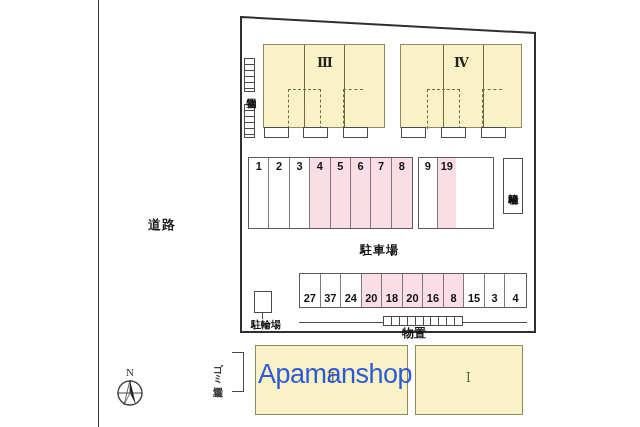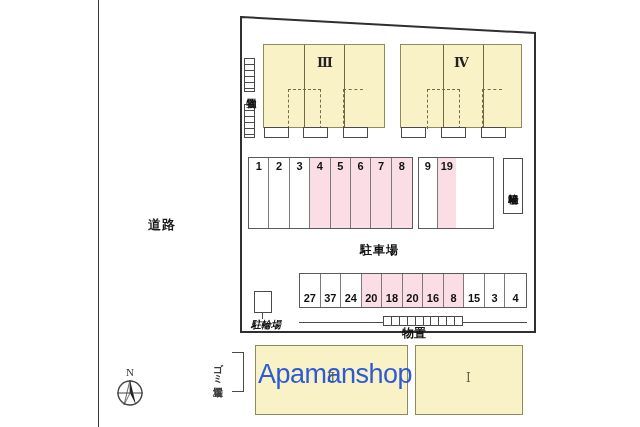--- a/index.html
+++ b/index.html
@@ -342,21 +342,21 @@
       <div class="plot" style="width: 9.09091%;">
         <span class="num">3</span>
       </div>
       <div class="plot" style="width: 9.09091%;">
         <span class="num">4</span>
       </div>
     </div>
 
   <div class="small-box" style="left:254px;top:291px;width:18px;height:22px;"></div>
   <div class="pointer-line" style="left:262px;top:312px;width:1px;height:7px;"></div>
-  <div class="hlabel" style="left:251px;top:318px;font-style:italic;">駐輪場</div>
+  <div class="hlabel" style="left:251px;top:318px;">駐輪場</div>
 
   <div class="strip-rail" style="left:299px;top:322px;width:84px;"></div>
   <div class="storage-strip" style="left:383px;top:316px;width:80px;height:10px;">
     <div class="cell"></div>
     <div class="cell"></div>
     <div class="cell"></div>
     <div class="cell"></div>
     <div class="cell"></div>
     <div class="cell"></div>
     <div class="cell"></div>

